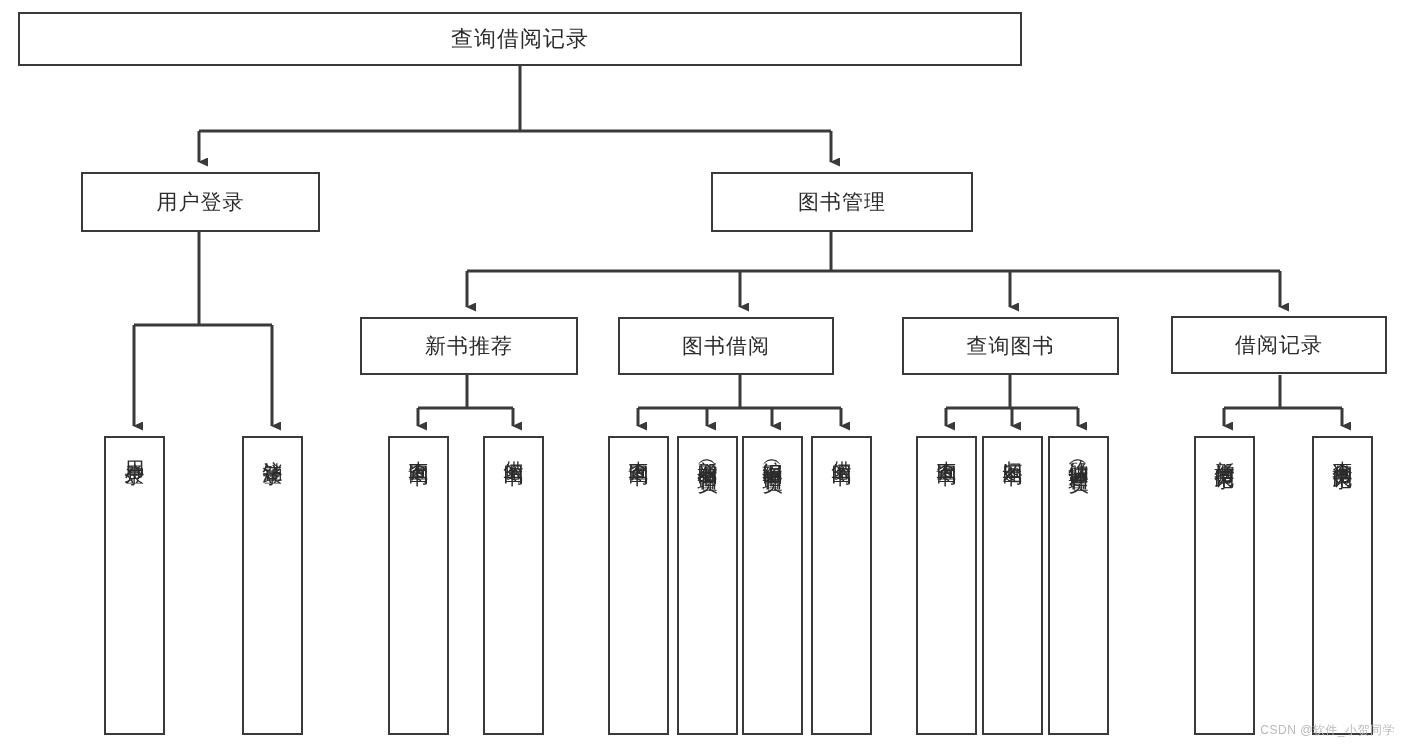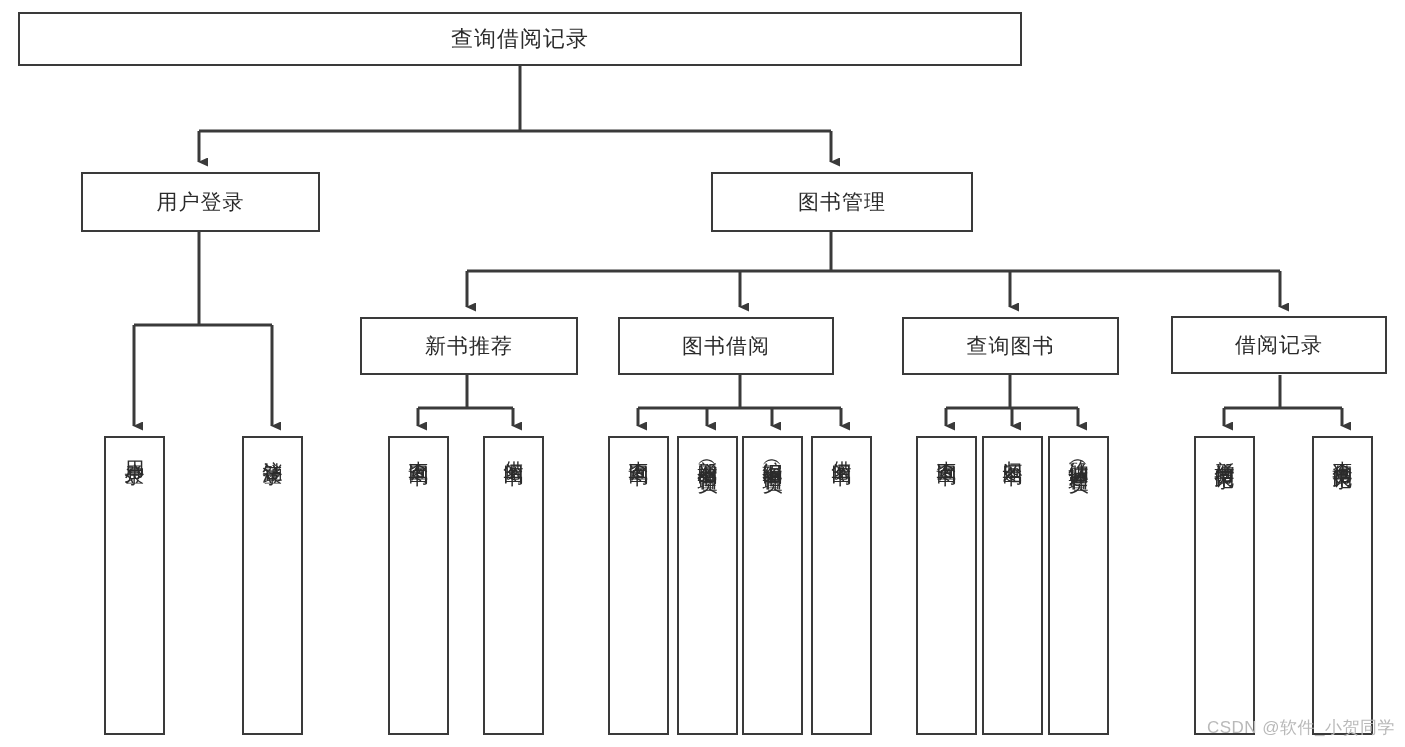--- a/index.html
+++ b/index.html
@@ -56,21 +56,21 @@
     font-size: 20px;
     line-height: 1.05;
     letter-spacing: 2px;
     white-space: normal;
     max-height: 284px;
   }
   #watermark {
     position: absolute;
     right: 10px;
     bottom: 8px;
-    font-size: 17px;
+    font-size: 12px;
     color: #b9b9b9;
     letter-spacing: 0.5px;
     z-index: 5;
     user-select: none;
     white-space: nowrap;
   }
 </style>
 </head>
 <body>
 

